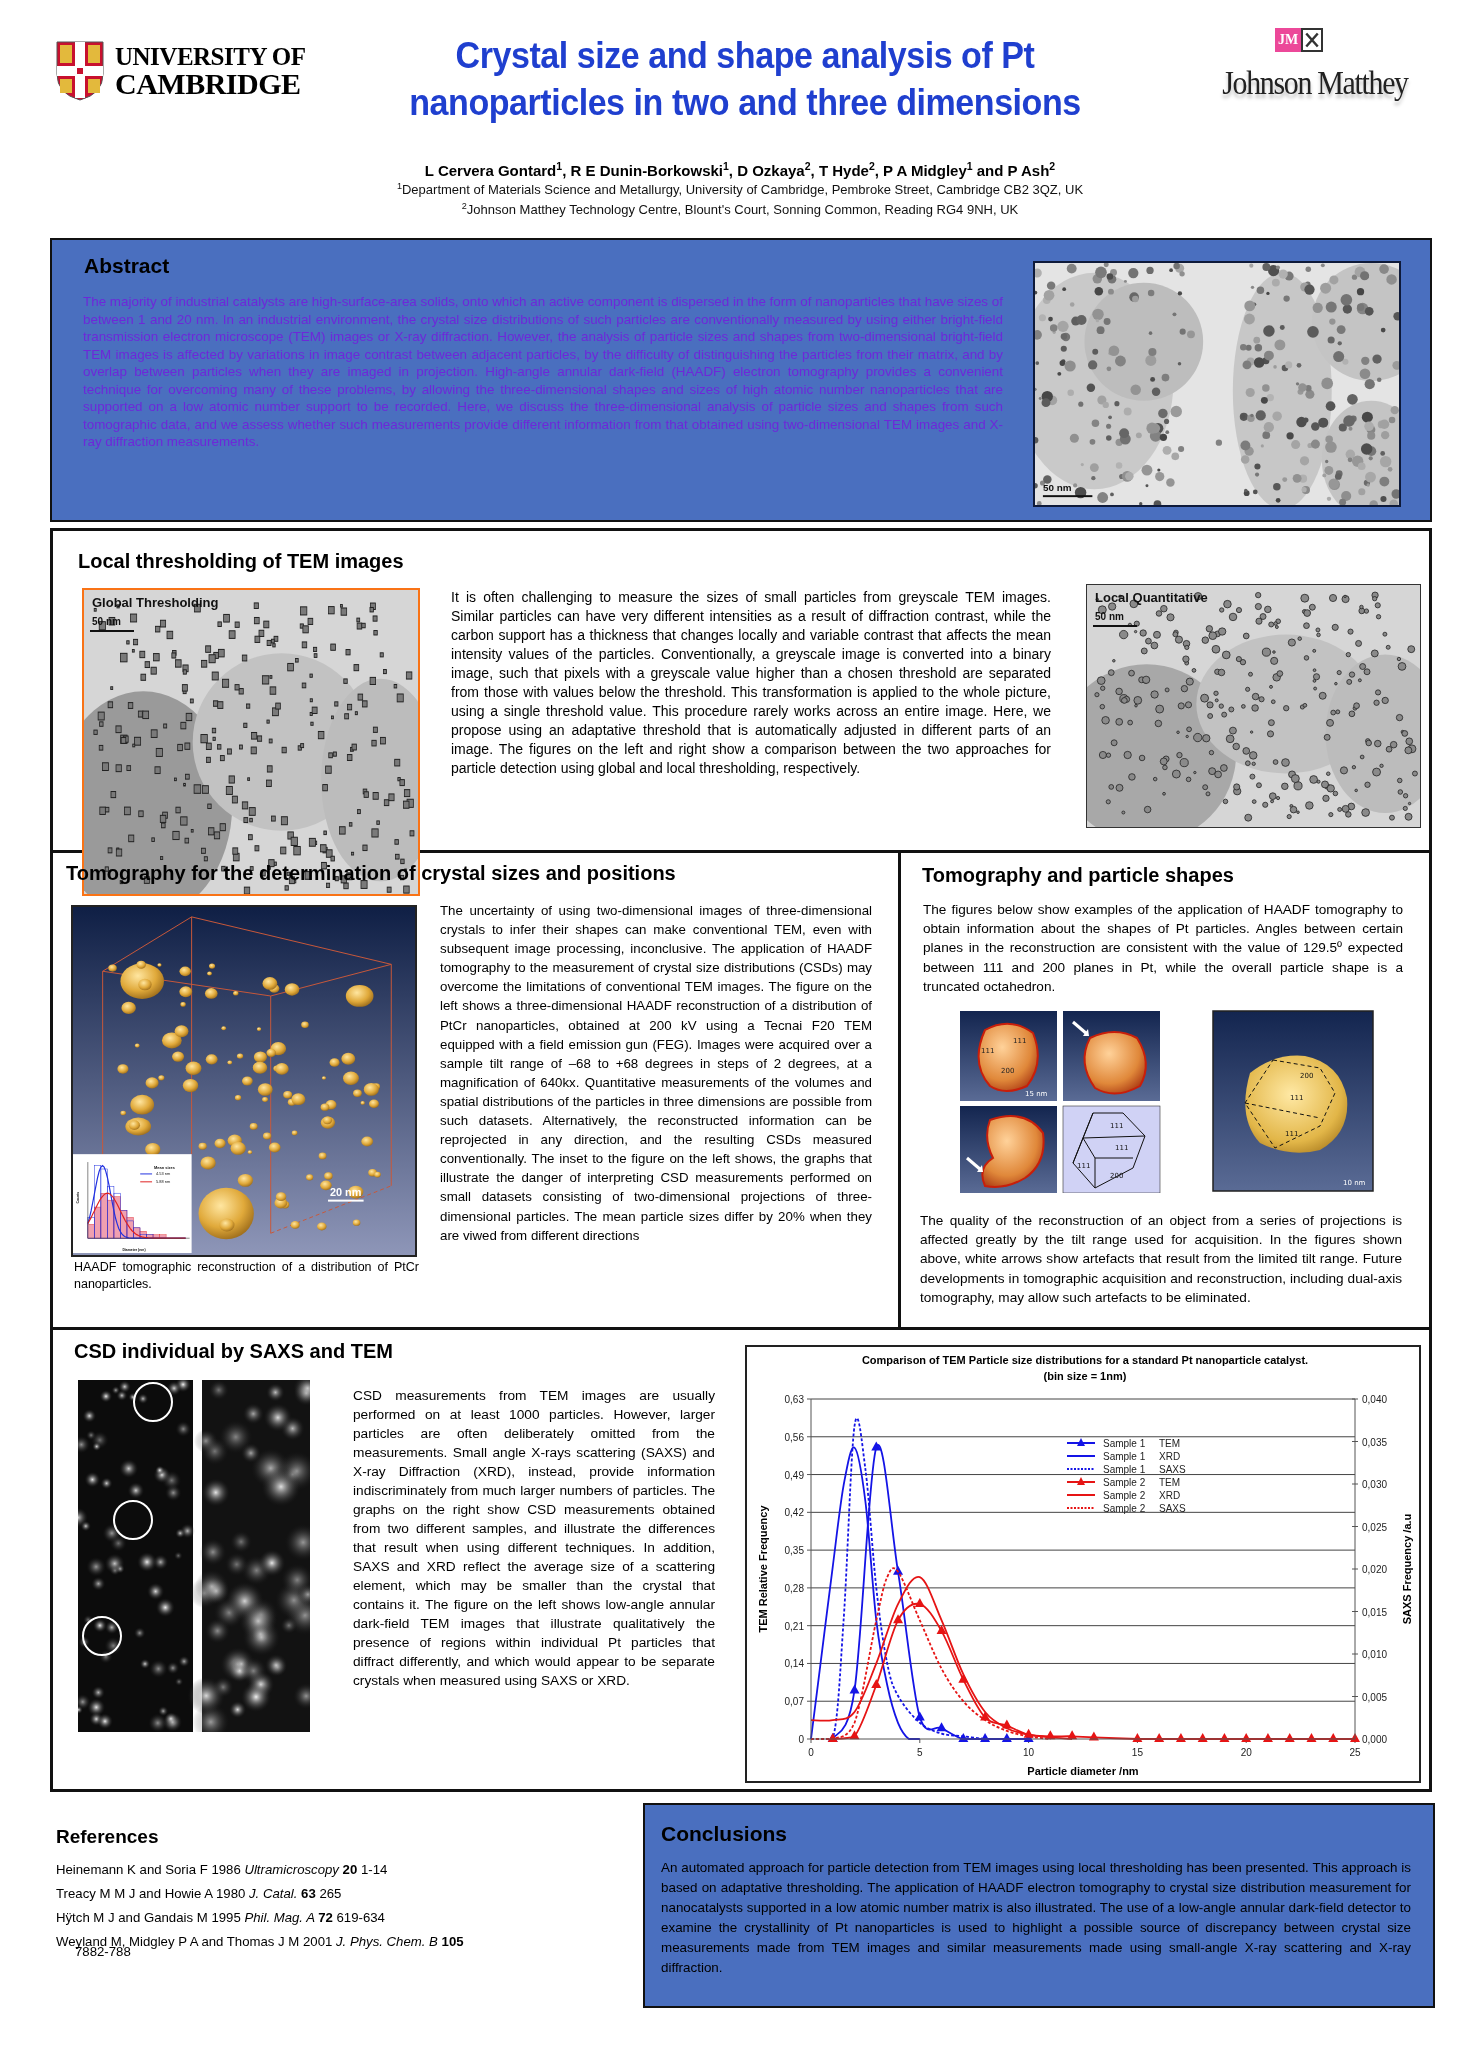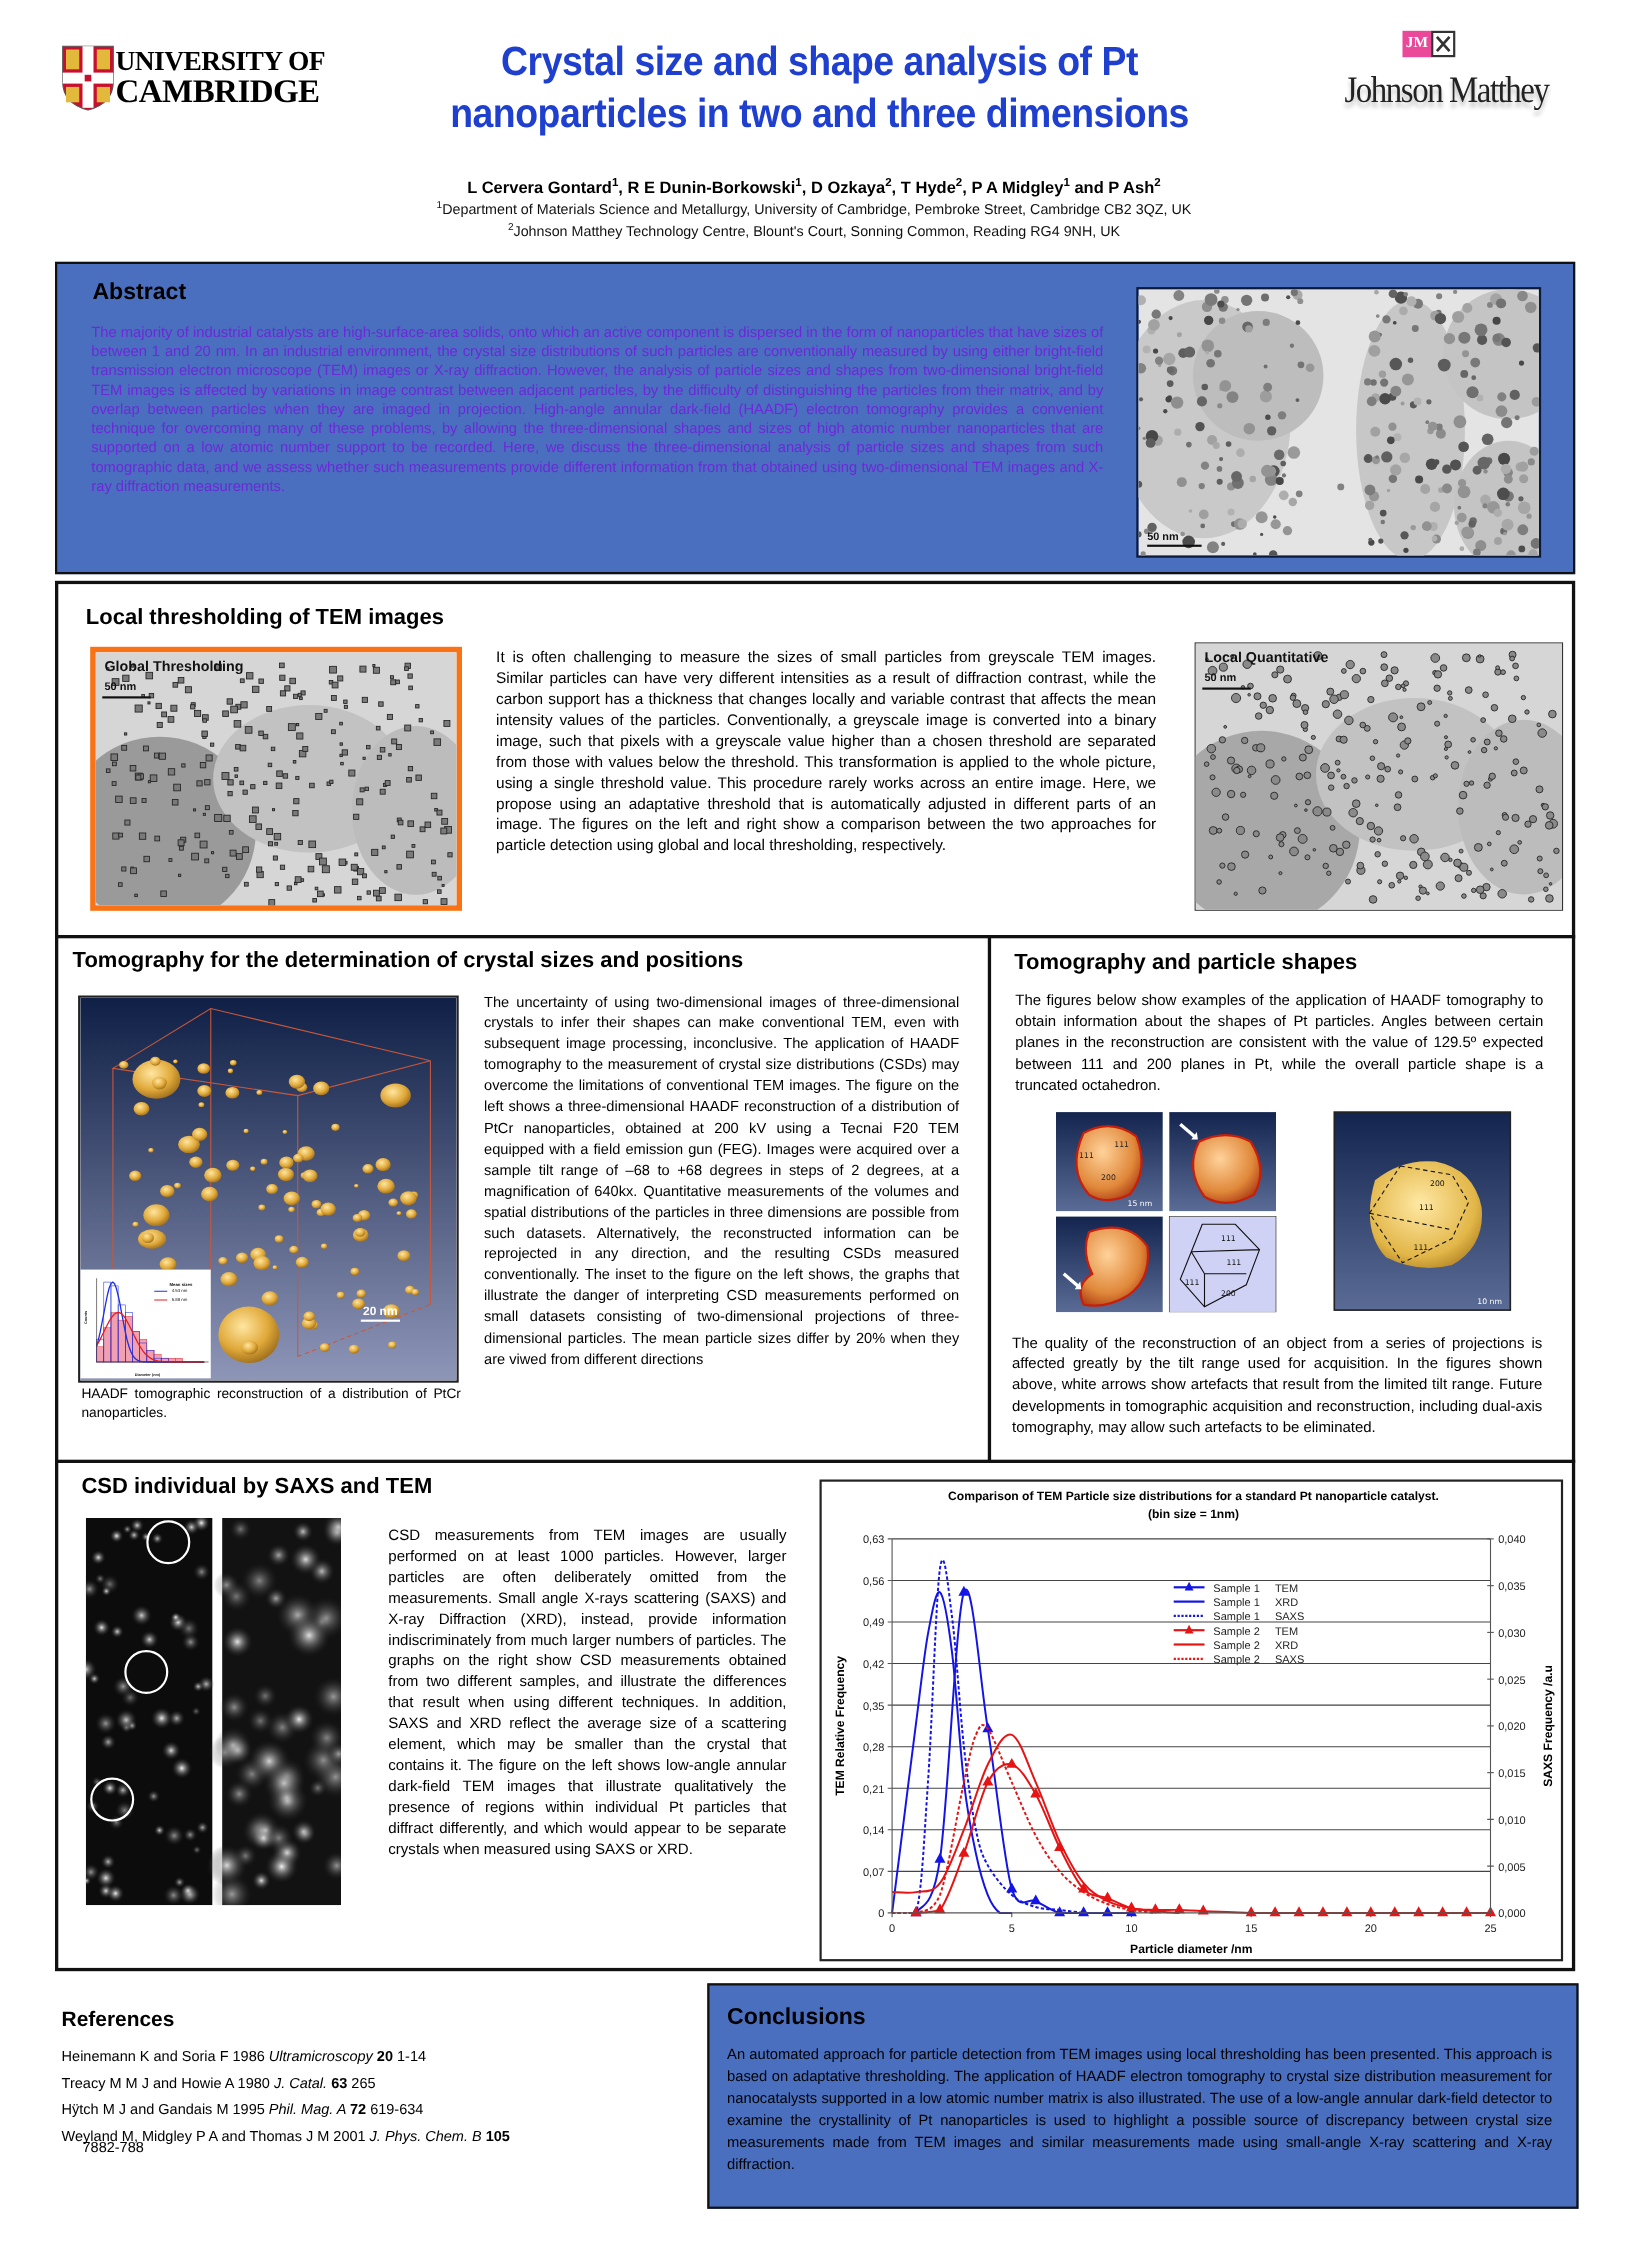--- a/index.html
+++ b/index.html
@@ -1,21 +1,21 @@
 <!DOCTYPE html>
 <html><head>
 <meta charset="utf-8">
 <style>
   * { box-sizing: border-box; margin: 0; padding: 0; }
   html, body { width: 1477px; height: 2048px; background: #ffffff; overflow: hidden; }
   body { position: relative; font-family: "Liberation Sans", "DejaVu Sans", sans-serif; color: #000; }
   .abs { position: absolute; }
 
   
-  #cam-logo { left: 55px; top: 36px; width: 270px; height: 70px; display: flex; align-items: center; }
+  #cam-logo { left: 55px; top: 36px; width: 270px; height: 70px; display: flex; align-items: center; gap: 10px; }
   #cam-shield { width: 50px; height: 62px; }
   #cam-text { font-family: "Liberation Serif", "DejaVu Serif", serif; font-weight: bold; line-height: 1.0; }
   #cam-text .l1 { font-size: 25px; letter-spacing: -0.5px; }
   #cam-text .l2 { font-size: 30px; letter-spacing: -0.5px; }
   #title { left: 330px; top: 32px; width: 830px; text-align: center; color: #1f3fcf; font-weight: bold; font-size: 37px; line-height: 47px; letter-spacing: -0.5px; transform: scaleX(0.92); }
   #jm-logo { left: 1195px; top: 28px; width: 240px; height: 90px; }
   #jm-mark { position: absolute; left: 80px; top: 0; width: 48px; height: 24px; display: flex; }
   #jm-mark .jm { background: #ec4899; color: #fff; font-family: "Liberation Serif", serif; font-size: 14px; font-weight: bold; width: 26px; height: 24px; text-align: center; line-height: 24px; }
   #jm-mark .x { width: 22px; height: 24px; border: 2px solid #333; background: #fff; }
   #jm-name { position: absolute; left: 0; top: 36px; width: 240px; text-align: center; font-family: "Liberation Serif", serif; font-size: 34px; letter-spacing: -1.5px; color: #222; text-shadow: 0 4px 4px #bbb; transform: scaleX(0.88); }
@@ -34,21 +34,21 @@
 
   
   #main-box { left: 50px; top: 528px; width: 1382px; height: 1264px; border: 3px solid #111; background: #fff; }
   .hline { background: #111; height: 3px; }
   .vline { background: #111; width: 3px; }
 
   .sec-title { font-size: 20px; font-weight: bold; }
   .body-text { font-size: 13.6px; line-height: 19px; text-align: justify; }
 
   #thr-title { left: 78px; top: 550px; }
-  #thr-img-left { left: 82px; top: 588px; width: 338px; height: 240px; border: 5px solid #f97316; }
+  #thr-img-left { left: 82px; top: 588px; width: 338px; height: 308px; border: 2px solid #f97316; }
   #thr-text { left: 451px; top: 588px; width: 600px; font-size: 14px; line-height: 19px; }
   #thr-img-right { left: 1086px; top: 584px; width: 335px; height: 244px; border: 1px solid #333; }
   .img-label { position: absolute; left: 8px; top: 5px; font-weight: bold; font-size: 13px; color: #111; }
   .img-scale { position: absolute; left: 8px; top: 26px; font-weight: bold; font-size: 10px; color: #111; }
   .img-scale-bar { position: absolute; left: 6px; top: 40px; width: 44px; height: 2px; background: #111; }
 
   #tomo-title { left: 66px; top: 862px; }
   #tomo-img { left: 71px; top: 905px; width: 346px; height: 352px; border: 2px solid #222; }
   #tomo-caption { left: 74px; top: 1259px; width: 345px; font-size: 12.5px; line-height: 17px; text-align: justify; }
   #tomo-text { left: 440px; top: 901px; width: 432px; font-size: 13.3px; line-height: 19.1px; }

